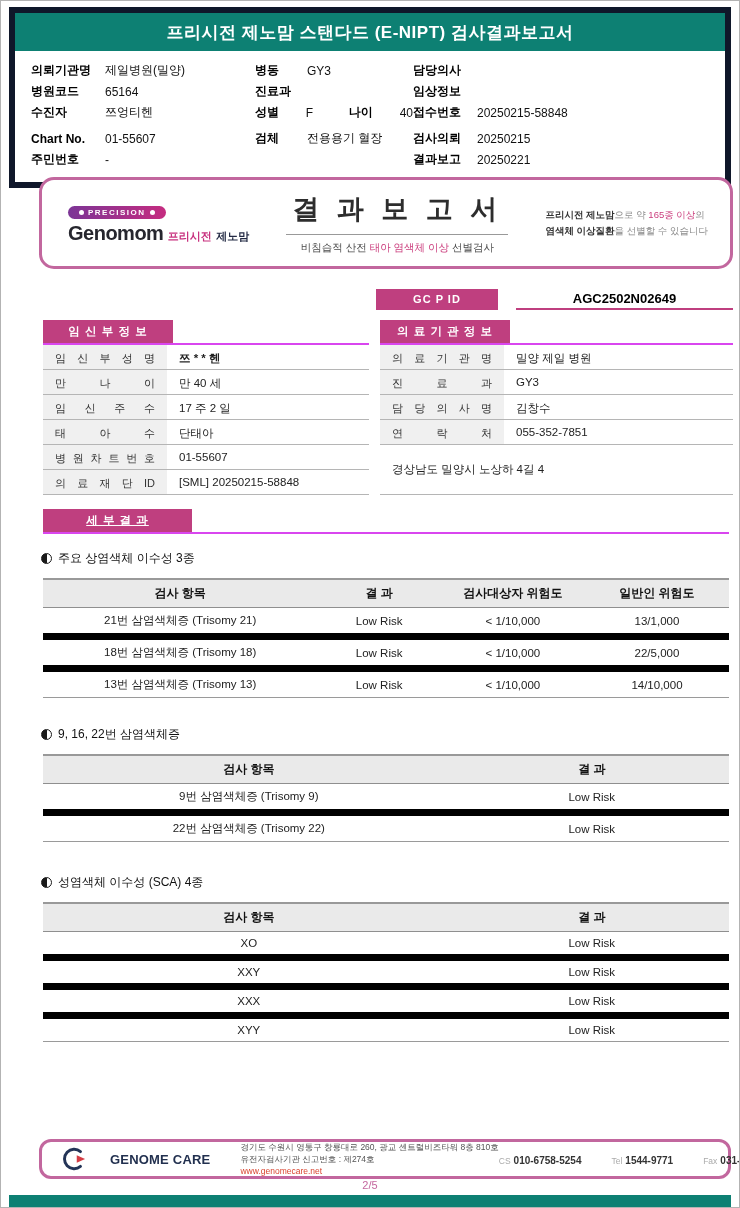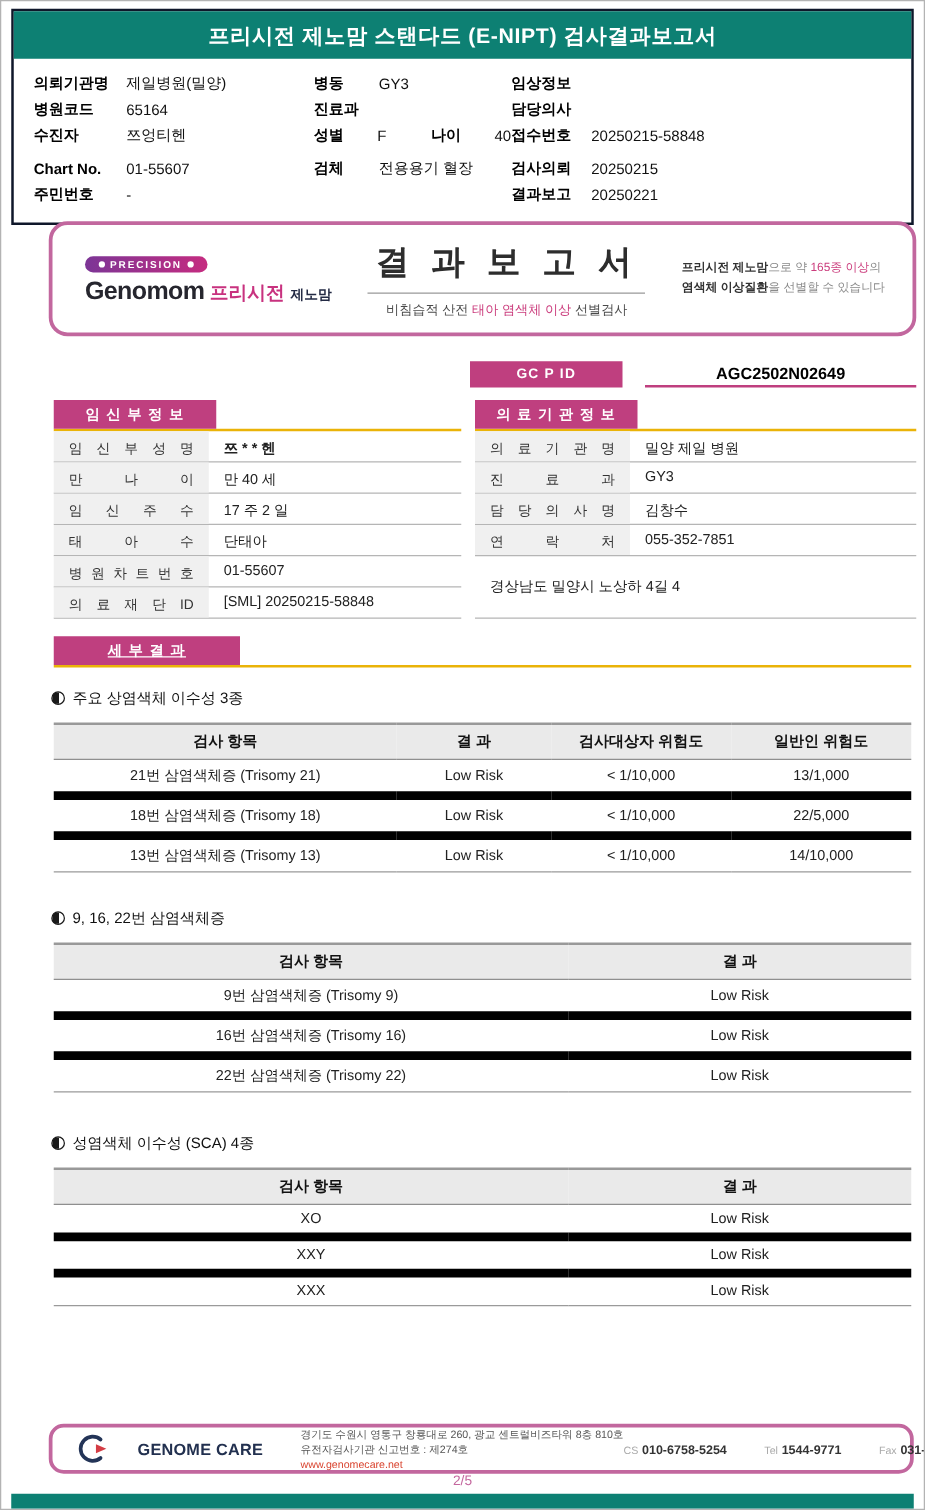--- a/index.html
+++ b/index.html
@@ -1,53 +1,53 @@
 <!DOCTYPE html>
 <html><head>
 <meta charset="utf-8">
 <style>
   * { margin:0; padding:0; box-sizing:border-box; }
   body { width:740px; height:1208px; background:#e9e9e9; font-family:"Liberation Sans","DejaVu Sans",sans-serif; }
   .page { position:relative; width:740px; height:1208px; background:#fff; border:1px solid #b3b3b3; overflow:hidden; }
 
   
-  .top-block { position:absolute; top:6px; left:8px; right:8px; border:2px solid #0f172a; background:#fff; }
+  .top-block { position:absolute; top:6px; left:8px; right:8px; border:6px solid #0f172a; background:#fff; }
   .teal-bar { background:#0d8073; color:#fff; text-align:center; font-weight:bold; font-size:17px; letter-spacing:0.5px; padding:8px 0 7px; }
   .pgrid { display:flex; padding:9px 6px 12px 16px; }
   .pcol1 { width:224px; } .pcol2 { width:158px; } .pcol3 { flex:1; }
   .prow { display:flex; align-items:center; height:21px; font-size:12px; white-space:nowrap; }
   .gap { margin-top:5px; }
   .plabel { font-weight:bold; color:#000; }
   .pcol1 .plabel { width:74px; } .pcol2 .plabel { width:52px; } .pcol3 .plabel { width:64px; }
   .pval { color:#111; }
   .w44 { width:44px; } .lbl2 { width:36px; font-weight:bold; }
 
   
   .content { position:absolute; top:176px; left:38px; width:694px; }
 
   .brand-box { height:92px; border:3px solid #c2679e; border-radius:15px; background:#fff;
                display:flex; align-items:center; justify-content:space-between; padding:0 22px 0 26px; }
   .badge { display:inline-flex; align-items:center; background:linear-gradient(90deg,#7c3596,#c52c80);
            border-radius:999px; padding:2px 7px; color:#fff; font-size:8px; font-weight:bold; letter-spacing:1.5px; }
   .badge::before,.badge::after { content:""; width:5px; height:5px; border-radius:50%; background:#fff; margin:0 4px; }
   .brand-line { margin-top:3px; white-space:nowrap; }
   .gen { font-size:20px; font-weight:800; color:#26262e; letter-spacing:-0.5px; }
-  .kr1 { color:#c8327f; font-size:15px; font-weight:bold; } .kr2 { color:#232a44; font-size:11px; font-weight:bold; }
+  .kr1 { color:#c8327f; font-size:11px; font-weight:bold; } .kr2 { color:#232a44; font-size:11px; font-weight:bold; }
   .title-wrap { text-align:center; }
   .rtitle { font-size:27px; font-weight:bold; letter-spacing:5px; color:#2d2d2d; padding:0 6px 7px; border-bottom:1px solid #999; }
   .rsub { margin-top:6px; font-size:10.5px; color:#4a4a4a; }
   .hl { color:#cb3d7d; }
   .side-note { font-size:9.5px; color:#8a8a8a; line-height:1.7; max-width:165px; }
   .side-note b { color:#333; }
 
   .gcp-row { display:flex; margin:20px 0 0 337px; height:21px;gap:18px; }
   .gcp-tag { width:122px; background:#bf3f7f; color:#fff; font-size:11px; font-weight:bold; text-align:center; line-height:21px; letter-spacing:1px; }
   .gcp-val { flex:1; text-align:center; font-weight:bold; font-size:13px; color:#000000; border-bottom:2px solid #bf3f7f; line-height:19px; }
 
-  .sec-head { border-bottom:2px solid #eab308; font-size:0; }
+  .sec-head { border-bottom:2px solid #d946ef; font-size:0; }
   .tag { display:inline-block; width:130px; background:#bf3f7f; color:#fff; font-size:11.5px; font-weight:bold; text-align:center; padding:4px 0; letter-spacing:1px; }
   .detail-head { margin:14px 0 0 4px; width:686px; } .detail-head .tag { width:149px;text-decoration:underline; }
 
   .info-tables { display:flex; margin-top:10px; }
   .itable.maternal { width:326px; margin-left:4px; } .itable.clinic { width:353px; margin-left:11px; }
   .irow { display:flex; align-items:stretch; border-bottom:1px solid #b5b5b5; min-height:25px; }
   .ilabel { width:124px; background:#f0f0f0; font-size:11px; color:#333; padding:6px 12px 0; text-align:justify; text-align-last:justify; }
   .ival { flex:1; padding:6px 0 0 12px; font-size:11.5px; color:#222; }
   .tall { min-height:50px; } .tall .ilabel,.tall .ival { padding-top:17px; }
   .bold { font-weight:bold; }
@@ -122,25 +122,25 @@
             <span class="plabel lbl2">나이</span>
             <span class="pval">40</span>
           </div>
         <div class="prow gap">
             <span class="plabel">검체</span>
             <span class="pval">전용용기 혈장</span>
           </div>
       </div>
       <div class="pcol pcol3">
         <div class="prow">
+            <span class="plabel">담당의사</span>
+            <span class="pval"></span>
+          </div>
+        <div class="prow">
             <span class="plabel">임상정보</span>
-            <span class="pval"></span>
-          </div>
-        <div class="prow">
-            <span class="plabel">담당의사</span>
             <span class="pval"></span>
           </div>
         <div class="prow">
             <span class="plabel">접수번호</span>
             <span class="pval">20250215-58848</span>
           </div>
         <div class="prow gap">
             <span class="plabel">검사의뢰</span>
             <span class="pval">20250215</span>
           </div>
@@ -289,24 +289,20 @@
         <th>검사 항목</th>
         <th>결 과</th>
       </tr>
         </thead>
       <tbody>
         <tr>
             <td>9번 삼염색체증 (Trisomy 9)</td>
             <td>Low Risk</td>
           </tr>
         <tr>
-            <td>16번 삼염색체증 (Trisomy 16)</td>
-            <td>Low Risk</td>
-          </tr>
-        <tr>
             <td>22번 삼염색체증 (Trisomy 22)</td>
             <td>Low Risk</td>
           </tr>
       </tbody>
     </table>
 
     <div class="bullet b3">
         <span class="half-dot"></span>
         <span>성염색체 이수성 (SCA) 4종</span>
       </div>
@@ -327,20 +323,24 @@
             <td>Low Risk</td>
           </tr>
         <tr>
             <td>XXY</td>
             <td>Low Risk</td>
           </tr>
         <tr>
             <td>XXX</td>
             <td>Low Risk</td>
           </tr>
+        <tr>
+            <td>XYY</td>
+            <td>Low Risk</td>
+          </tr>
       </tbody>
     </table>
   </div>
 
   <div class="footer-box">
     <div class="fl-logo">
       <svg width="28" height="24" viewBox="0 0 30 26">
         <path d="M22 5 A 10.5 10.5 0 1 0 22 21" fill="none" stroke="#233457" stroke-width="3.2" stroke-linecap="round"></path>
         <path d="M18 9 L27 13 L18 17 Z" fill="#d43d45"></path>
       </svg>

